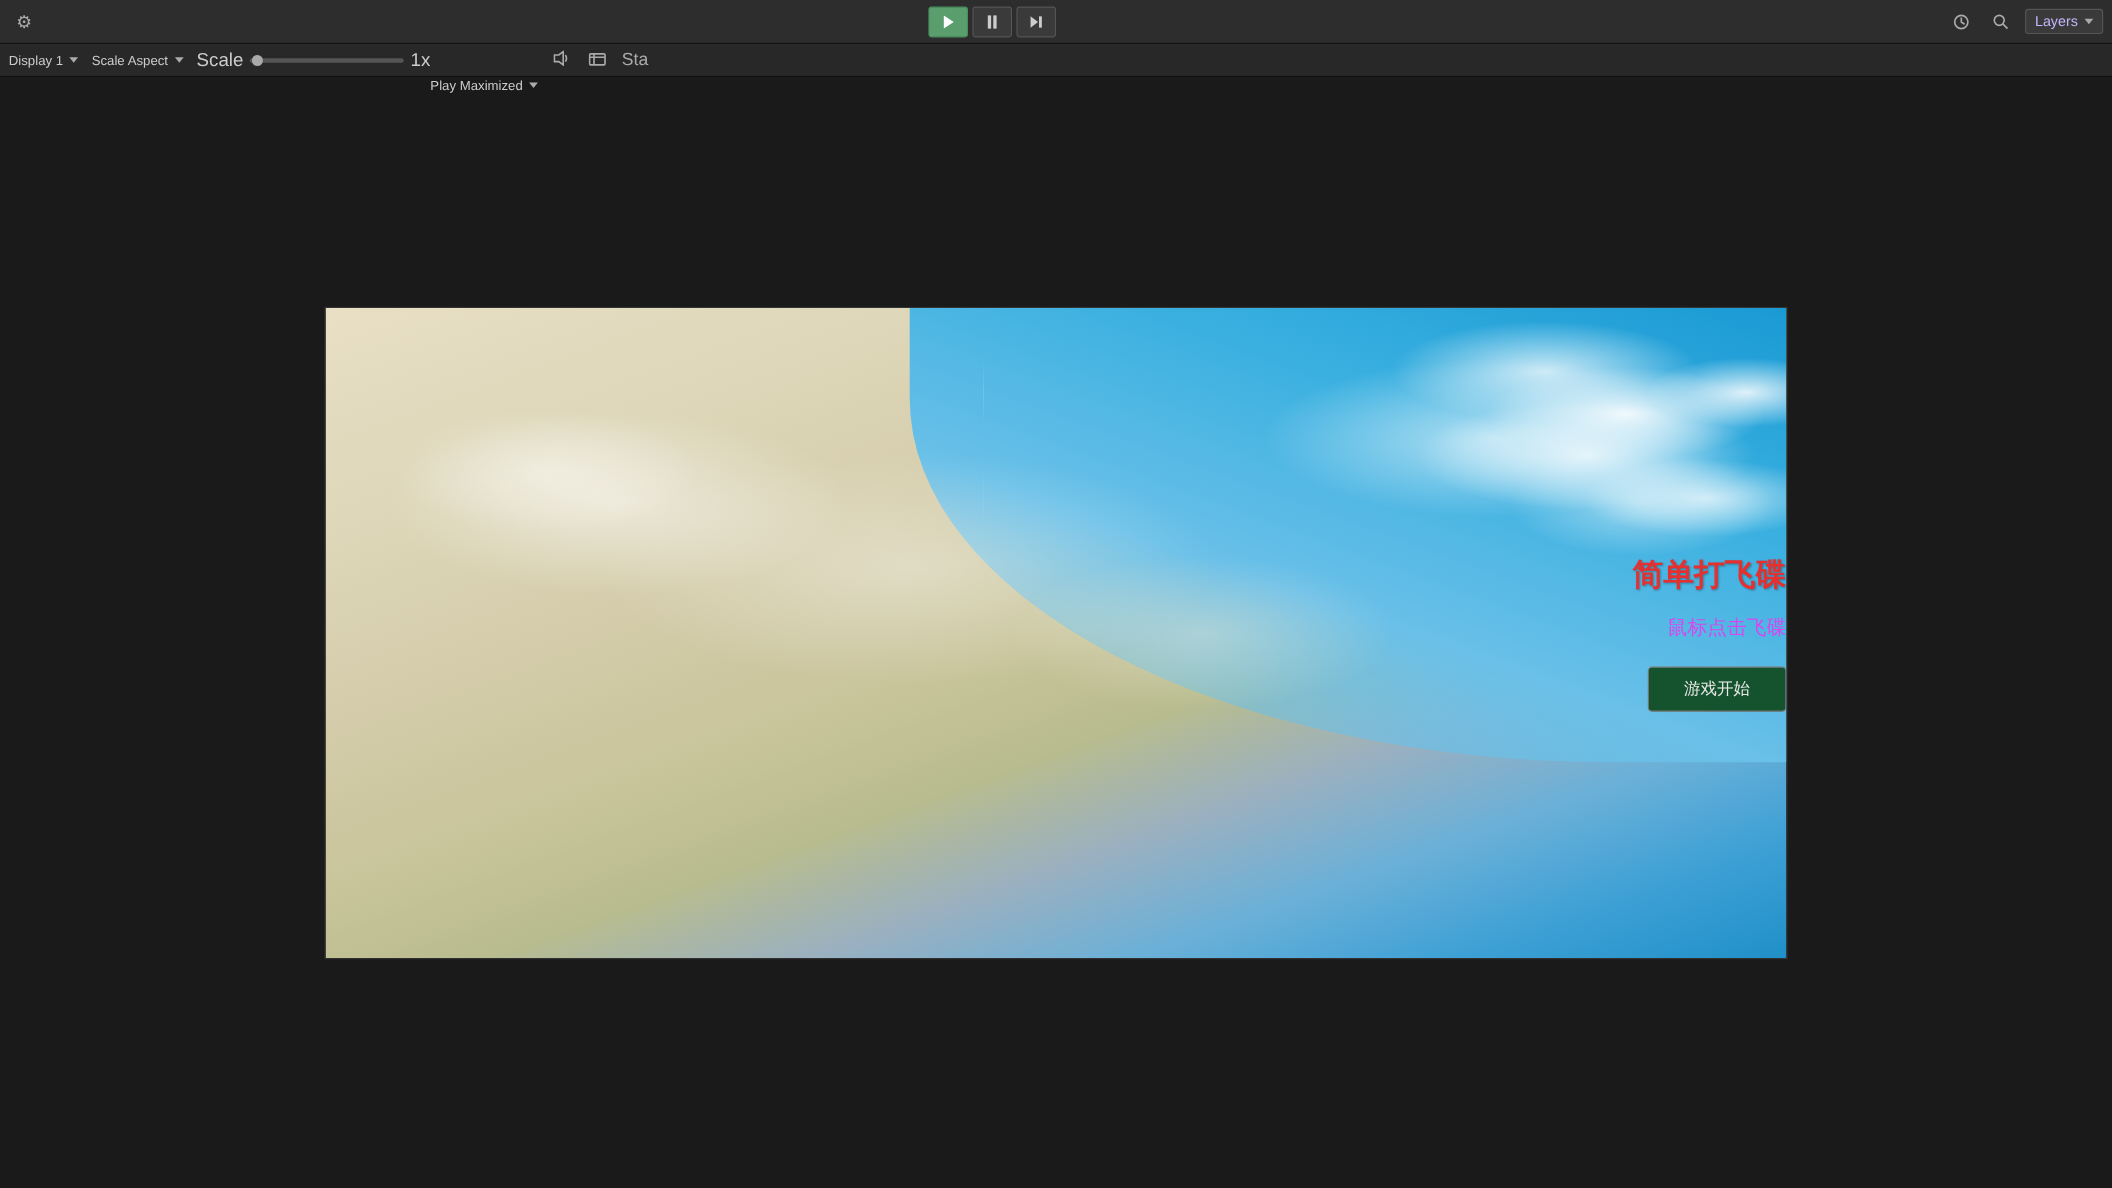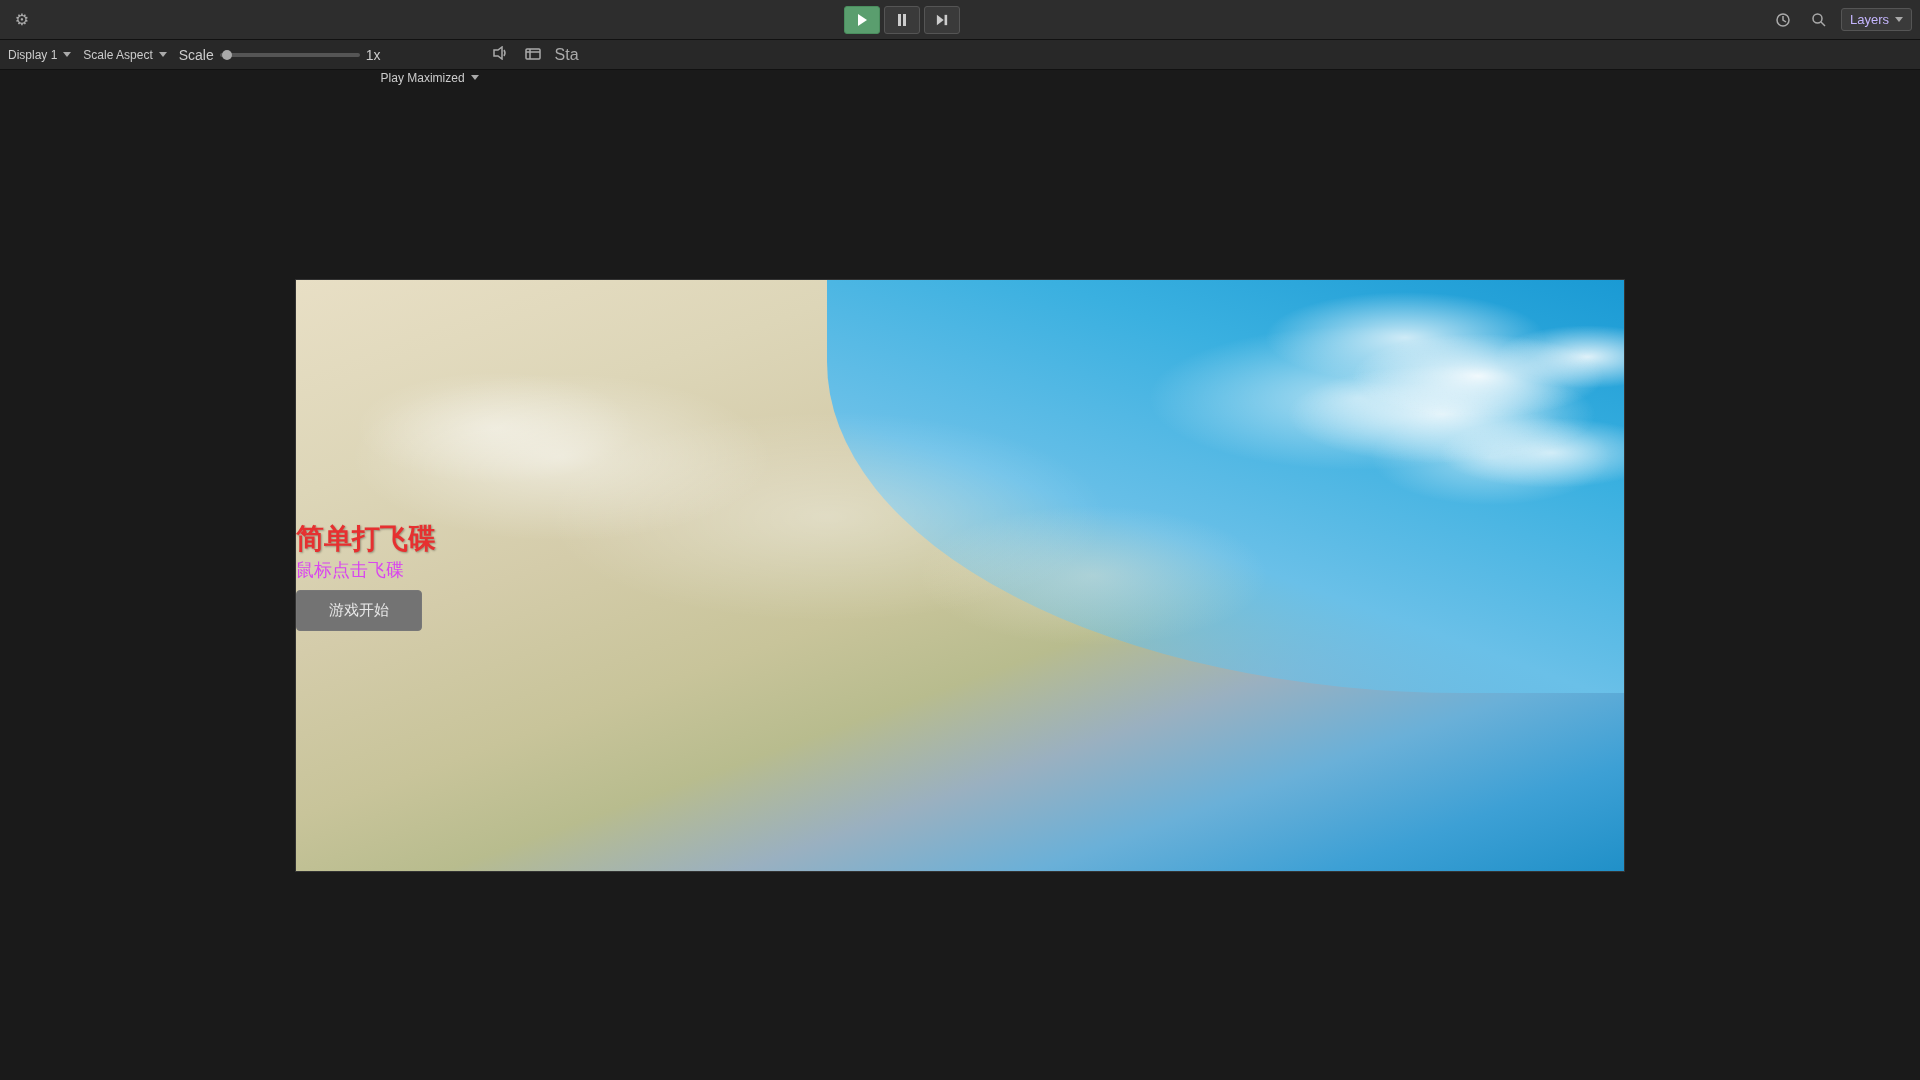--- a/index.html
+++ b/index.html
@@ -125,21 +125,21 @@
       gap: 4px;
       cursor: pointer;
       color: #ccc;
       font-size: 12px;
     }
 
     .scale-section {
       display: flex;
       align-items: center;
       gap: 6px;
-      font-size: 14px;
+      font-size: 17px;
     }
 
     .scale-slider {
       width: 140px;
       height: 4px;
       background: #555;
       border-radius: 2px;
       position: relative;
     }
 
@@ -253,40 +253,41 @@
         radial-gradient(ellipse 130px 45px at 95% 20%, rgba(255,255,255,0.85) 0%, transparent 70%),
         radial-gradient(ellipse 200px 65px at 70% 15%, rgba(255,255,255,0.75) 0%, transparent 70%);
     }
 
     
     .game-ui {
       position: absolute;
       inset: 0;
       display: flex;
       flex-direction: column;
-      align-items: flex-start;
+      align-items: flex-end;
       justify-content: center;
+      gap: 16px;
     }
 
     .game-title {
       font-size: 28px;
       color: #e63030;
       font-weight: bold;
       text-shadow: 1px 1px 2px rgba(0,0,0,0.3);
       font-family: 'SimHei', 'Microsoft YaHei', sans-serif;
     }
 
     .game-subtitle {
       font-size: 18px;
       color: #d946ef;
       font-family: Liberation Serif, serif;
     }
 
     .start-button {
-      background: #737373;
+      background: #14532d;
       color: #e8e8e8;
       border: 1px solid #777;
       border-radius: 4px;
       padding: 10px 32px;
       font-size: 15px;
       cursor: pointer;
       font-family: 'SimHei', 'Microsoft YaHei', sans-serif;
       margin-top: 8px;
     }
 

